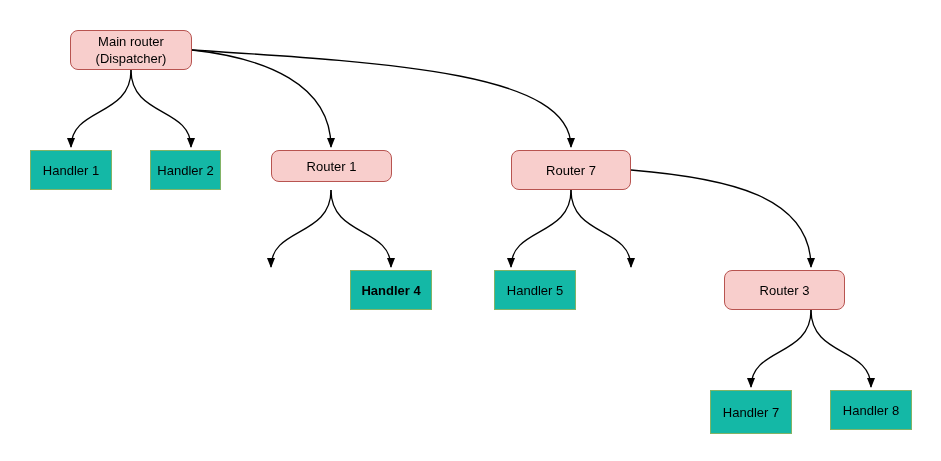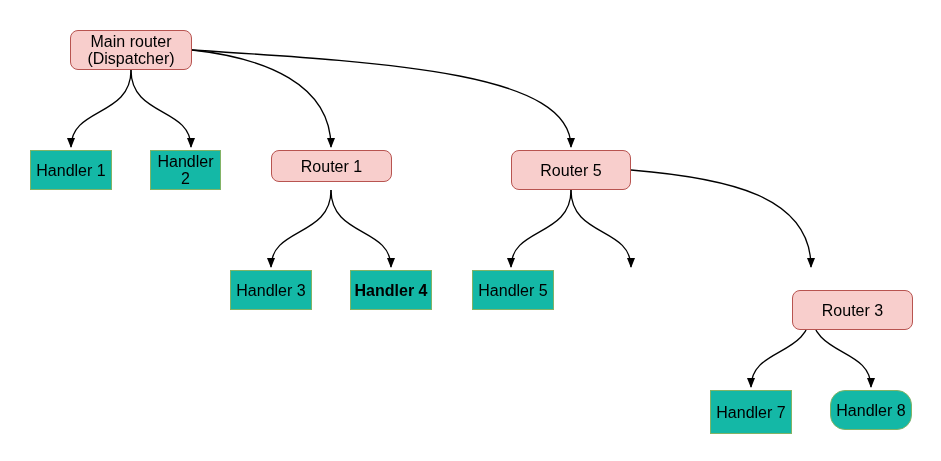--- a/index.html
+++ b/index.html
@@ -21,21 +21,21 @@
     stroke: #000000;
     stroke-width: 1.3;
   }
   .node {
     position: absolute;
     box-sizing: border-box;
     display: flex;
     align-items: center;
     justify-content: center;
     text-align: center;
-    font-size: 16px;
+    font-size: 13px;
     line-height: 17px;
     color: #000000;
     white-space: pre-line;
     cursor: default;
   }
   .node.router {
     background: #f8cecc;
     border: 1.3px solid #b85450;
     border-radius: 8px;
   }
@@ -71,28 +71,27 @@
 
   <div class="node router" style="left:70px;  top:30px;  width:122px; height:40px;">Main router
 (Dispatcher)</div>
 
   <div class="node handler" style="left:30px;  top:150px; width:82px;  height:40px;">Handler 1</div>
 
   <div class="node handler" style="left:150px; top:150px; width:71px;  height:40px;">Handler 2</div>
 
   <div class="node router" style="left:271px; top:150px; width:121px; height:32px;">Router 1</div>
 
-  <div class="node router" style="left:511px; top:150px; width:120px; height:40px;">Router 5</div>
+  <div class="node router" style="left:511px; top:150px; width:120px; height:40px;">Router 7</div>
 
-  <div class="node handler" style="left:230px; top:270px; width:82px;  height:40px;">Handler 3</div>
 
   <div class="node handler" style="left:350px; top:270px; width:82px;  height:40px;font-weight:bold;">Handler 4</div>
 
-  <div class="node handler" style="left:472px; top:270px; width:82px;  height:40px;">Handler 5</div>
+  <div class="node handler" style="left:494px; top:270px; width:82px;  height:40px;">Handler 5</div>
 
 
-  <div class="node router" style="left:792px; top:270px; width:121px; height:40px;margin-top:20px;">Router 3</div>
+  <div class="node router" style="left:724px; top:270px; width:121px; height:40px;">Router 3</div>
 
   <div class="node handler" style="left:710px; top:390px; width:82px;  height:44px;">Handler 7</div>
 
-  <div class="node handler" style="left:830px; top:390px; width:82px;  height:40px;border-radius:15px;">Handler 8</div>
+  <div class="node handler" style="left:830px; top:390px; width:82px;  height:40px;">Handler 8</div>
 
 </div>
 
 </body></html>

